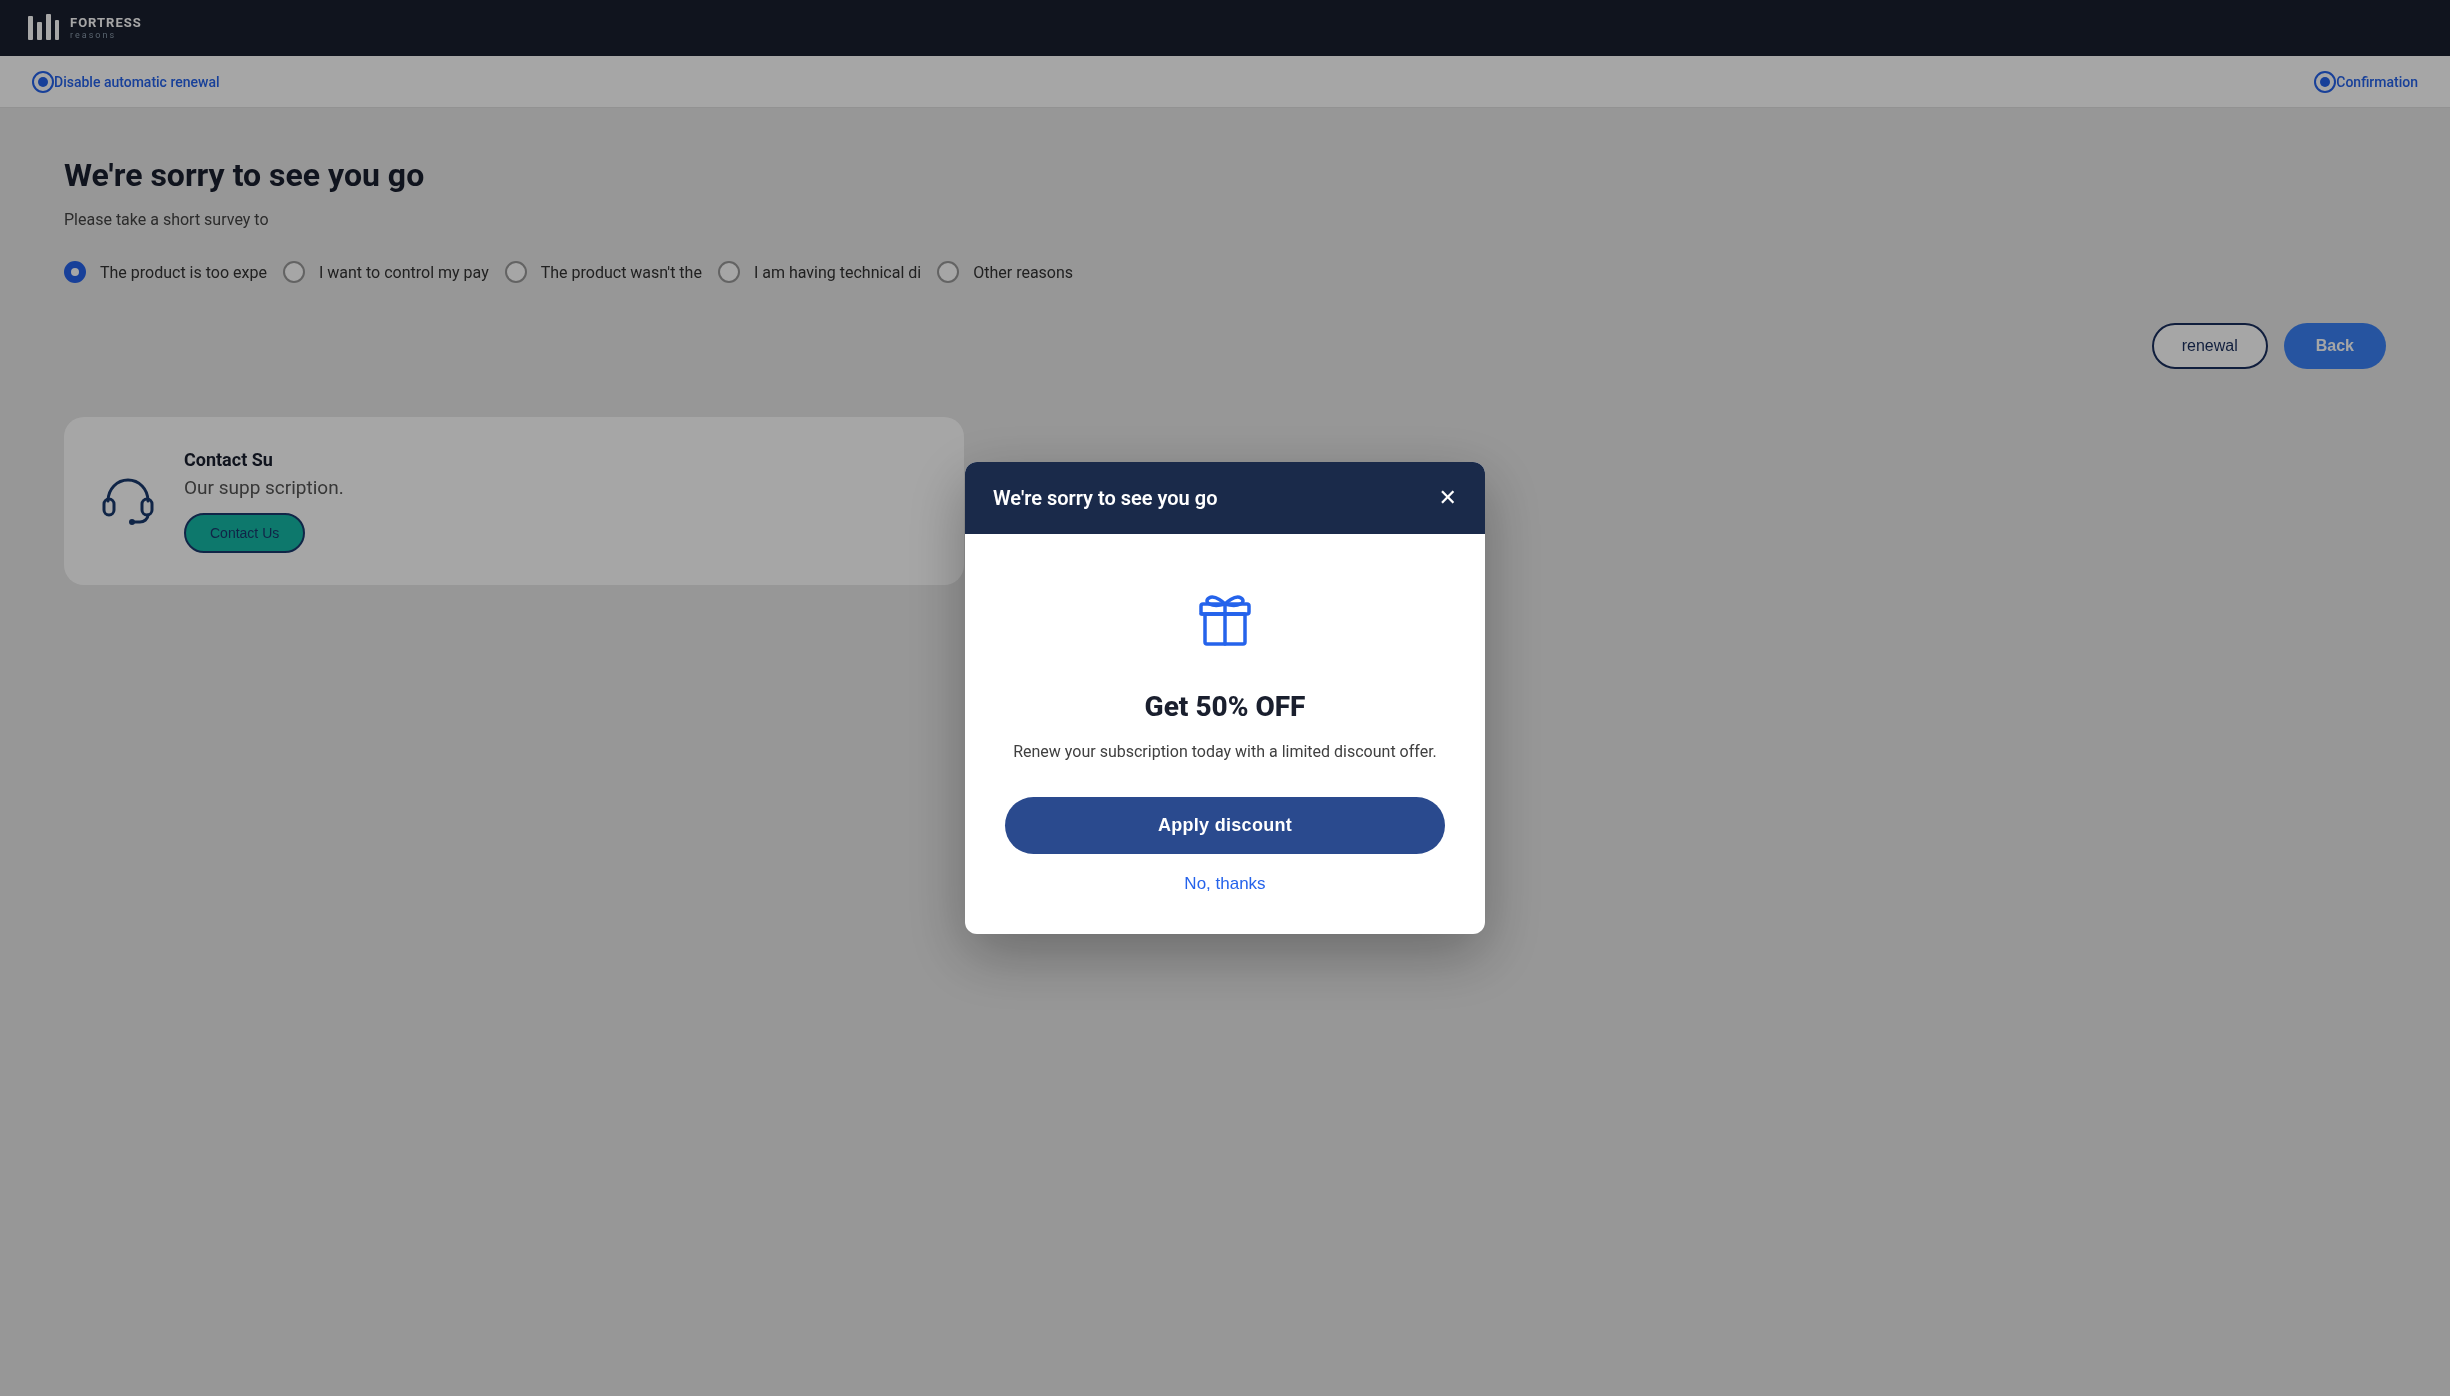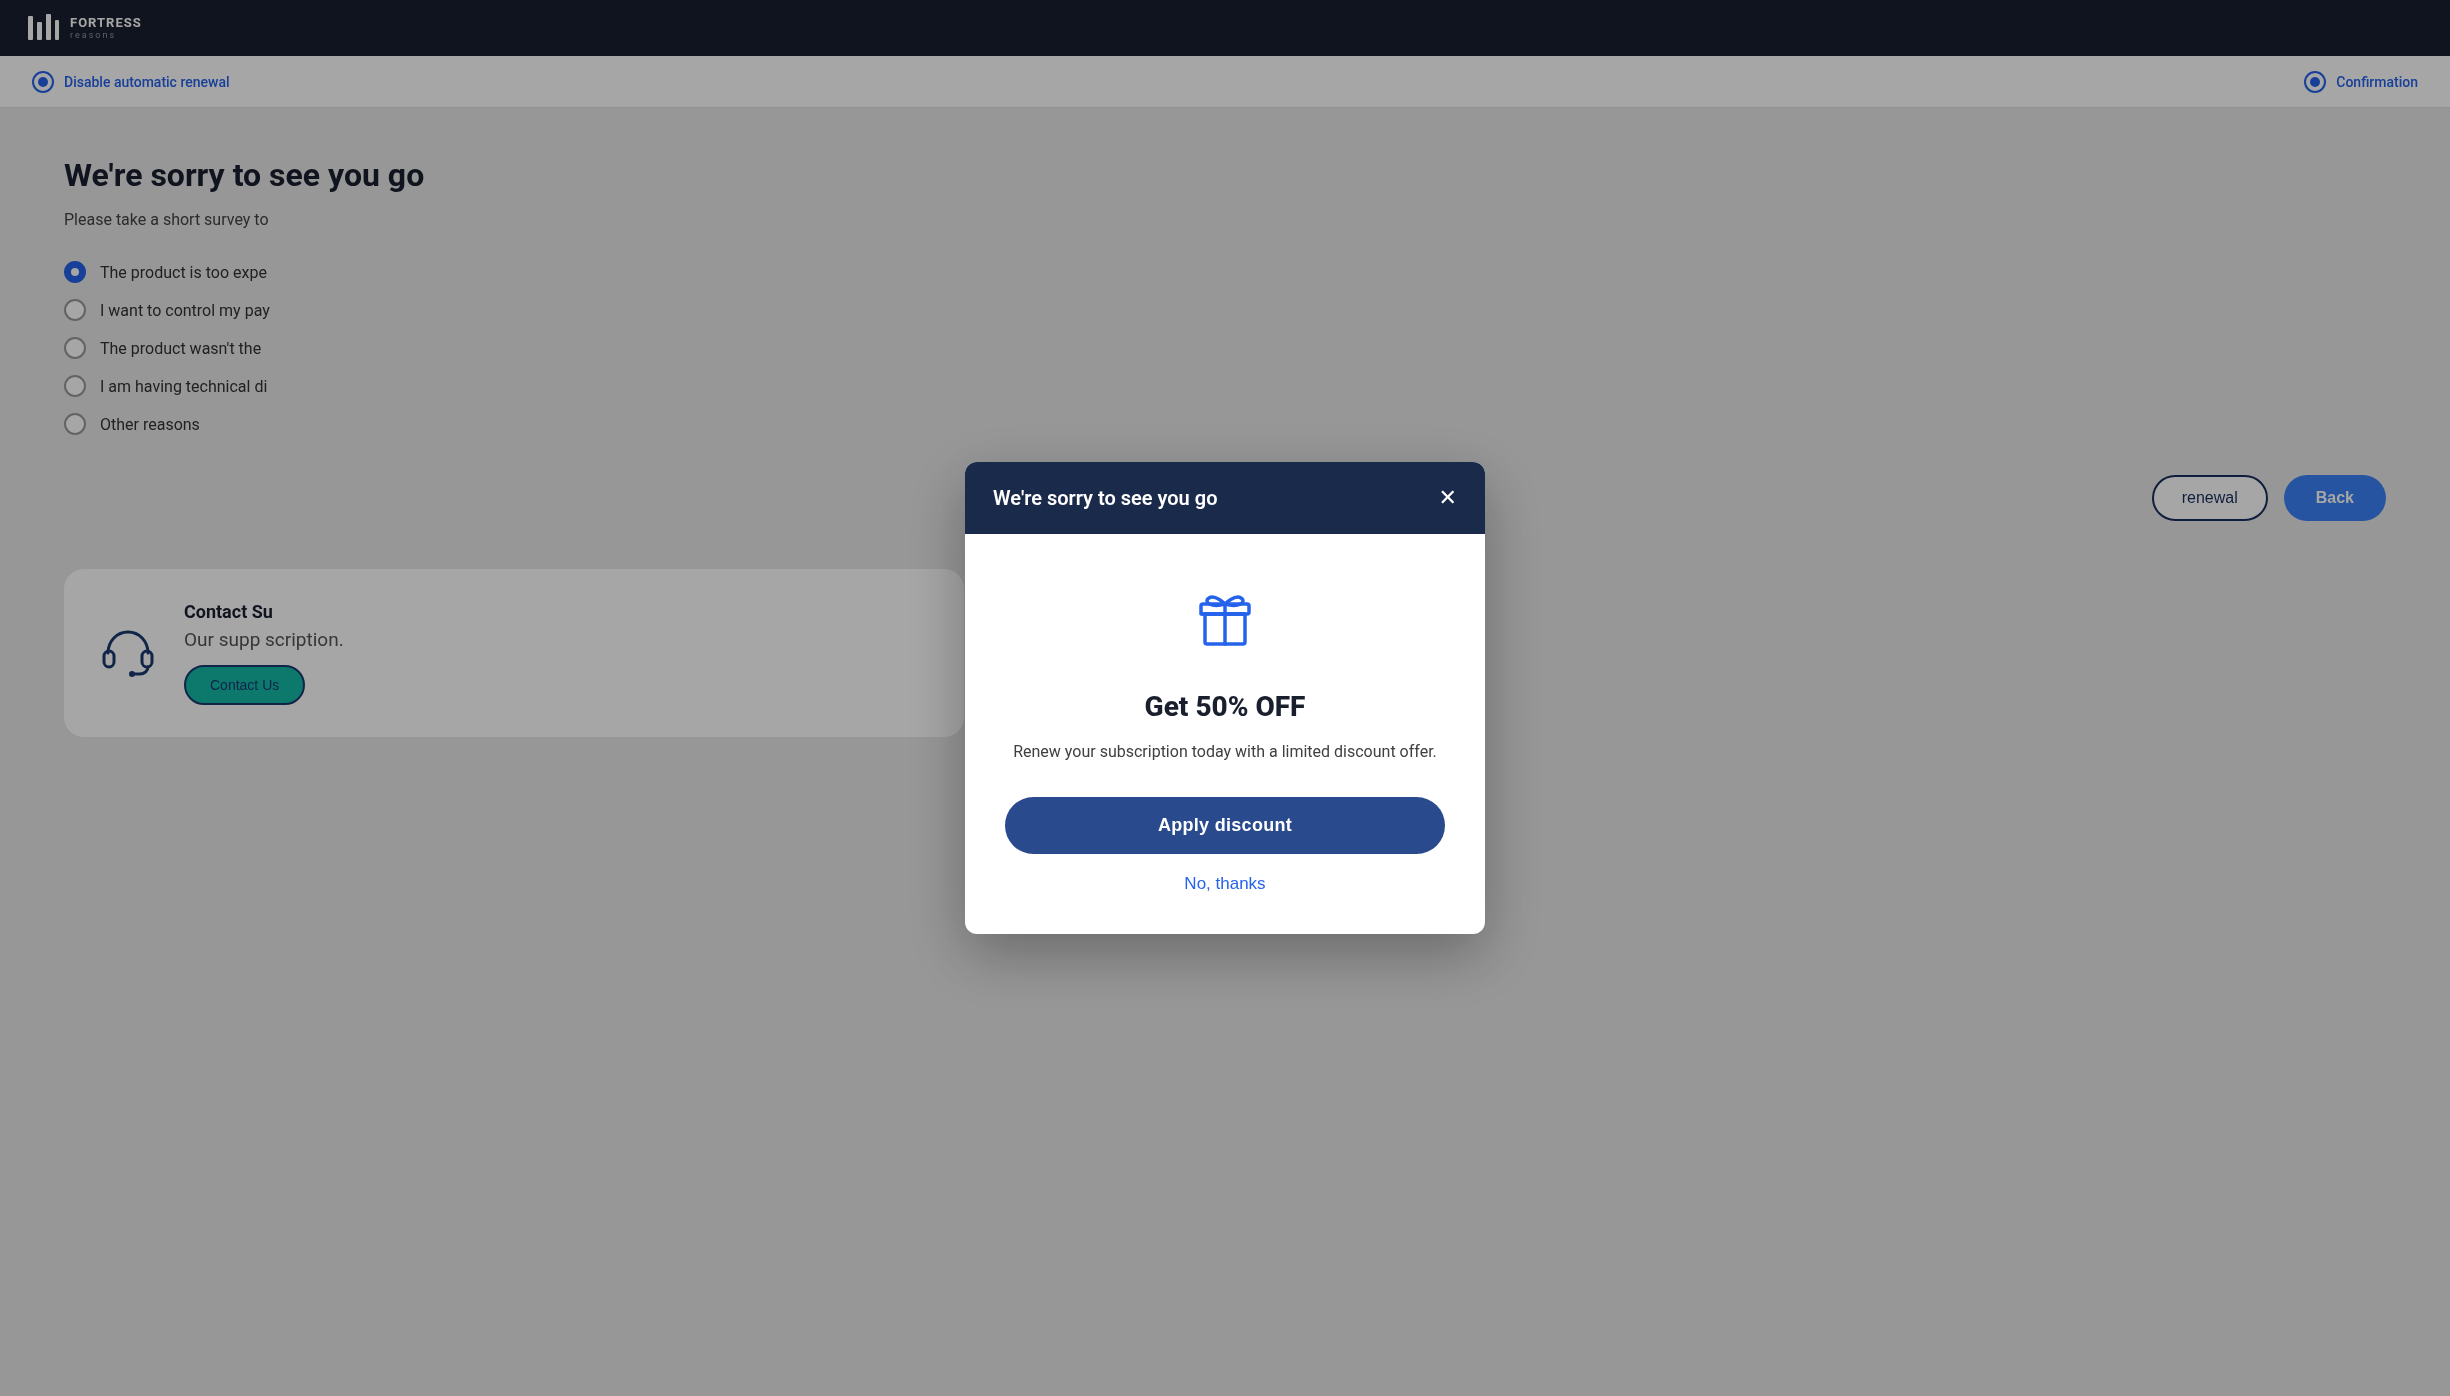--- a/index.html
+++ b/index.html
@@ -41,21 +41,20 @@
       border-bottom: 1px solid #e0e0e0;
       height: 52px;
       display: flex;
       align-items: center;
       padding: 0 32px;
       justify-content: space-between;
     }
     .step-item {
       display: flex;
       align-items: center;
-      gap: 10px;
       color: #2563eb;
       font-size: 14px;
       font-weight: 500;
     }
     .step-circle {
       width: 22px;
       height: 22px;
       border-radius: 50%;
       border: 2px solid #2563eb;
       display: flex;
@@ -83,21 +82,21 @@
       color: #1a1f2e;
       margin-bottom: 16px;
     }
     .page-subtitle {
       font-size: 16px;
       color: #444;
       margin-bottom: 32px;
     }
     .survey-options {
       display: flex;
-      flex-direction: column;
+      flex-direction: row;
       gap: 16px;
       margin-bottom: 40px;
     }
     .radio-option {
       display: flex;
       align-items: center;
       gap: 14px;
       font-size: 16px;
       color: #333;
     }

